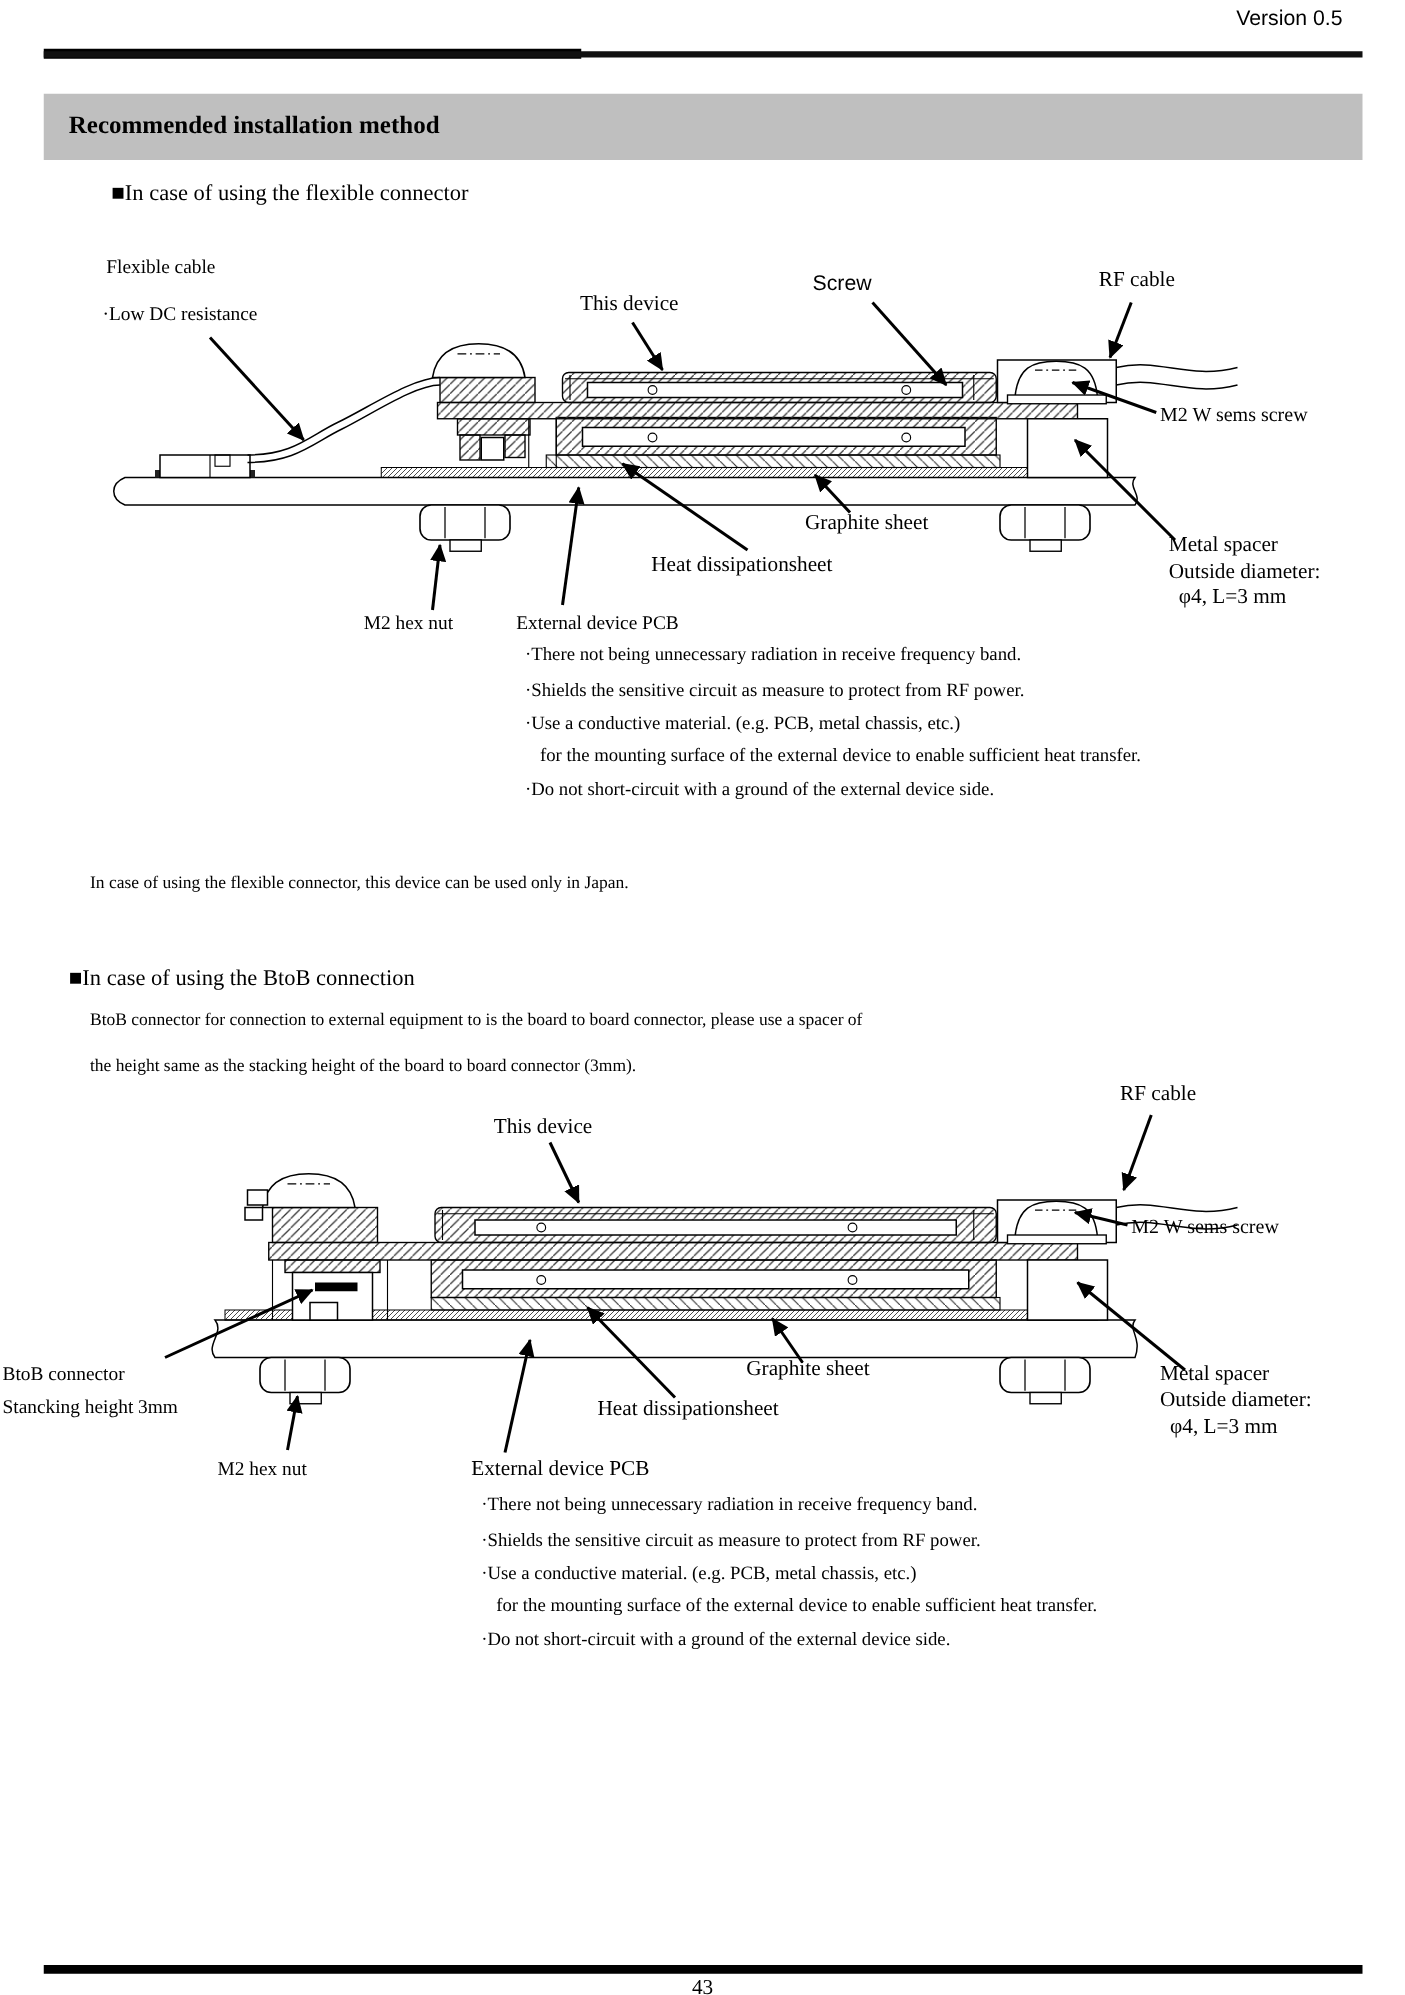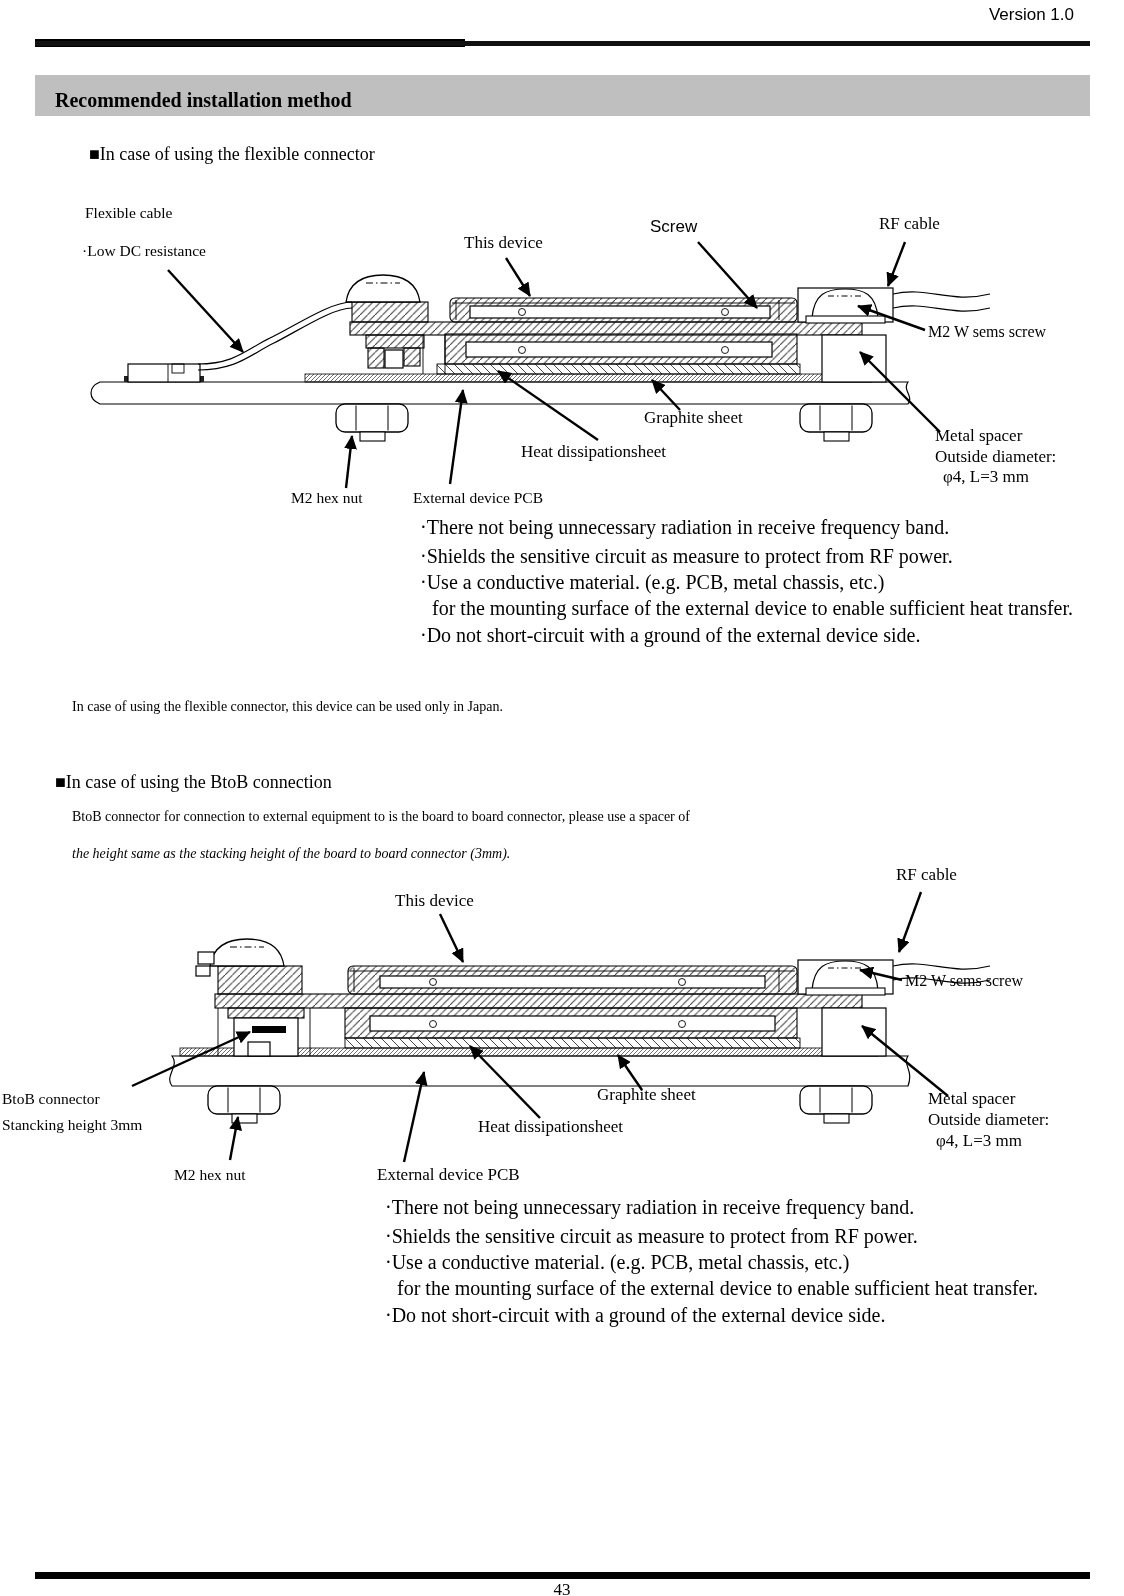--- a/index.html
+++ b/index.html
@@ -3,30 +3,30 @@
 <meta charset="utf-8">
 <style>
   html,body{margin:0;padding:0;background:#888;}
   #page{position:relative;width:1124px;height:1596px;background:#fff;overflow:hidden;
         font-family:"Liberation Serif",serif;color:#000;}
   .abs{position:absolute;}
   .sans{font-family:"Liberation Sans",sans-serif;}
   #version{top:5px;right:50px;font-size:17px;font-family:"Liberation Sans",sans-serif;}
   #rule-top-a{top:39px;left:35px;width:430px;height:8px;background:#000;}
   #rule-top-b{top:41px;left:35px;width:1055px;height:5px;background:#111;}
-  #section-bar{top:75px;left:35px;width:1055px;height:41px;background:#bfbfbf;}
+  #section-bar{top:75px;left:35px;width:1055px;height:53px;background:#bfbfbf;}
   #section-bar .t{padding:14px 0 0 20px;font-size:20px;font-weight:bold;}
   #head1{top:144px;left:55px;font-size:18px;margin-left:34px;}
   #head2{top:772px;left:55px;font-size:18px;}
   .body-line{font-size:14px;}
   #note1{top:699px;left:72px;}
   #para1{top:809px;left:72px;}
-  #para2{top:846px;left:72px;font-style:italic;}
+  #para2{top:846px;left:72px;}
   #note2{top:1363px;left:72px;}
-  .bullet{font-size:20px;white-space:nowrap;}
+  .bullet{font-size:15px;white-space:nowrap;}
   #rule-bot{top:1572px;left:35px;width:1055px;height:7px;background:#000;}
   #pageno{top:1580px;left:0;width:1124px;text-align:center;font-size:17px;}
   svg{position:absolute;top:0;left:0;}
   svg text{font-family:"Liberation Serif",serif;fill:#000;}
   svg text.sans{font-family:"Liberation Sans",sans-serif;}
   .lbl{font-size:17px;}
   .lbl-m{font-size:16px;}
   .lbl-s{font-size:15.5px;}
   .ln{stroke:#000;stroke-width:1.2;fill:none;}
   .lnthin{stroke:#000;stroke-width:0.9;fill:none;}
@@ -212,21 +212,21 @@
       <line class="arrow" x1="902" y1="980" x2="860" y2="970" marker-end="url(#ah)"></line>
       <line class="arrow" x1="132" y1="1086" x2="250" y2="1032" marker-end="url(#ah)"></line>
       <line class="arrow" x1="642" y1="1090" x2="618" y2="1055" marker-end="url(#ah)"></line>
       <line class="arrow" x1="540" y1="1118" x2="470" y2="1046" marker-end="url(#ah)"></line>
       <line class="arrow" x1="404" y1="1162" x2="424" y2="1072" marker-end="url(#ah)"></line>
       <line class="arrow" x1="230" y1="1160" x2="238" y2="1117" marker-end="url(#ah)"></line>
       <line class="arrow" x1="948" y1="1096" x2="862" y2="1026" marker-end="url(#ah)"></line>
     </g>
   </svg>
 
-  <div id="version" class="abs">Version 1.0</div>
+  <div id="version" class="abs">Version 0.5</div>
   <div id="rule-top-a" class="abs"></div>
   <div id="rule-top-b" class="abs"></div>
   <div id="section-bar" class="abs">
     <div class="t">Recommended installation method</div>
   </div>
 
   <div id="head1" class="abs body-line">■In case of using the flexible connector</div>
 
   <div class="abs bullet" style="top:516px;left:420px">·There not being unnecessary radiation in receive frequency band.</div>
   <div class="abs bullet" style="top:545px;left:420px">·Shields the sensitive circuit as measure to protect from RF power.</div>

